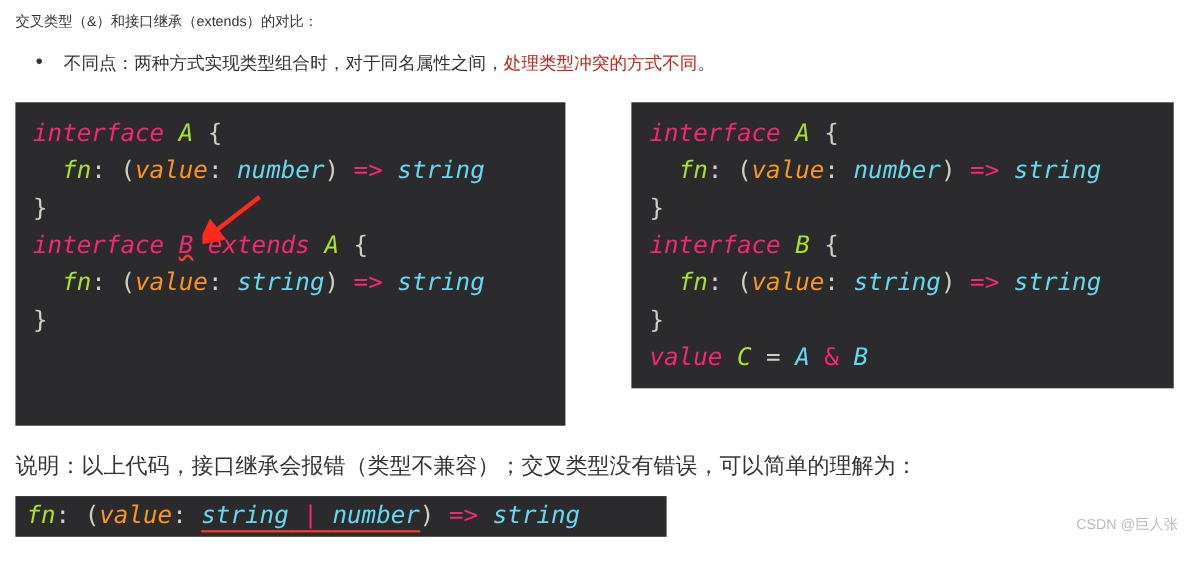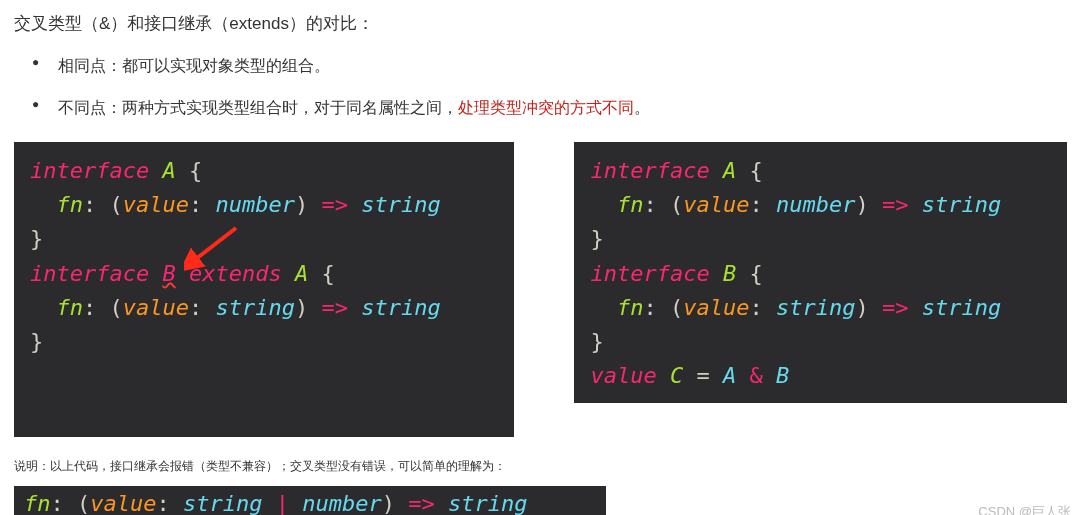--- a/index.html
+++ b/index.html
@@ -6,21 +6,21 @@
     body {
       font-family: "Microsoft YaHei", "SimSun", Arial, sans-serif;
       background: #ffffff;
       width: 1081px;
       padding: 8px 14px;
       font-size: 16px;
       color: #333;
       line-height: 1.9;
       position: relative;
     }
-    .heading { font-size: 17px; margin-bottom: 10px; }
+    .heading { font-size: 13px; margin-bottom: 10px; }
     ul { list-style: none; margin: 4px 0 18px 0; }
     ul li { position: relative; padding-left: 44px; margin-bottom: 10px; font-size: 16px; line-height: 2; }
     ul li::before {
       content: "●";
       position: absolute;
       left: 18px;
       top: 0;
       font-size: 12px;
     }
     .red { color: #c4221a; }
@@ -46,38 +46,37 @@
     }
     .tk-kw { color: #f92672; font-style: italic; }
     .tk-type { color: #66d9ef; font-style: italic; }
     .tk-name { color: #a6e22e; font-style: italic; }
     .tk-param { color: #fd971f; font-style: italic; }
     .tk-punc { color: #cfcfc2; font-style: normal; }
     .tk-op { color: #f92672; font-style: normal; }
     .tk-err { color: #f92672; text-decoration: underline wavy #ff3b30; text-decoration-thickness: 1.5px; }
     .uline-red { border-bottom: 2px solid #ff3b30; padding-bottom: 1px; }
     .arrow { position: absolute; left: 170px; top: 80px; pointer-events: none; }
-    .note { margin: 4px 0 8px 0; font-size: 12px; }
+    .note { margin: 4px 0 8px 0; font-size: 20px; }
     .watermark {
       position: absolute;
       right: 10px;
       bottom: 6px;
       font-size: 13px;
       color: rgba(140,140,140,0.6);
       font-style: normal;
       pointer-events: none;
     }
   </style>
 </head>
 <body>
 
 <div class="heading">交叉类型（&amp;）和接口继承（extends）的对比：</div>
 
 <ul>
-  <li>相同点：都可以实现对象类型的组合。</li>
   <li>
     <span>不同点：两种方式实现类型组合时，对于同名属性之间，</span><span class="red">处理类型冲突的方式不同</span><span>。</span>
   </li>
 </ul>
 
 <div class="code-row">
   <div class="code-block code-left"><span class="tk-kw">interface</span> <span class="tk-name">A</span><span class="tk-punc"> {</span>
   <span class="tk-name">fn</span><span class="tk-punc">: (</span><span class="tk-param">value</span><span class="tk-punc">: </span><span class="tk-type">number</span><span class="tk-punc">) </span><span class="tk-op">=&gt;</span><span class="tk-type"> string</span>
 <span class="tk-punc">}</span>
 <span class="tk-kw">interface</span> <span class="tk-name tk-err">B</span><span class="tk-kw"> extends</span><span class="tk-name"> A</span><span class="tk-punc"> {</span>

